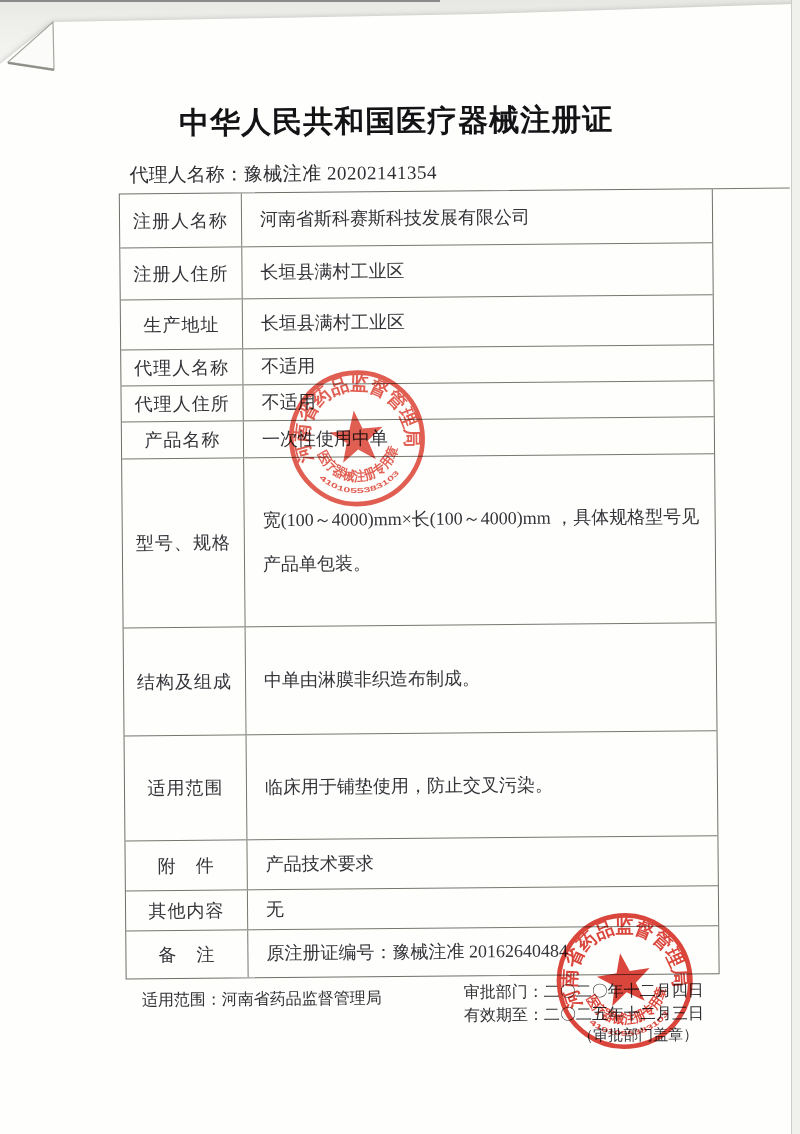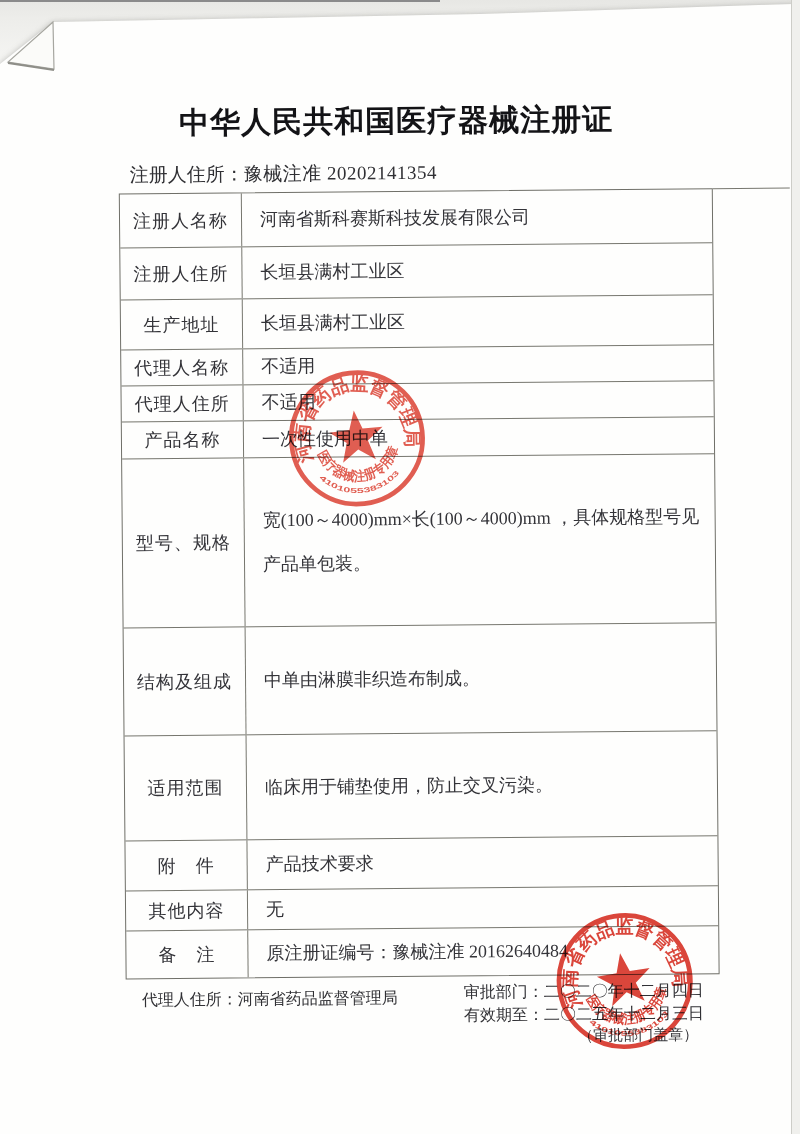--- a/index.html
+++ b/index.html
@@ -74,21 +74,21 @@
 
 <svg class="dogear" viewBox="0 0 120 90">
   <polygon points="53,22 8,62 54,69" fill="#fbfbf9" stroke="#a6a6a0" stroke-width="1.2"></polygon>
   <line x1="8" y1="63" x2="54" y2="70" stroke="#8e8e88" stroke-width="2"></line>
 </svg>
 
 <div class="content">
 
   <div class="doc-title">中华人民共和国医疗器械注册证</div>
 
-  <div class="reg-line"><span>注册人住所：</span><span class="num">豫械注准 20202141354</span></div>
+  <div class="reg-line"><span>代理人名称：</span><span class="num">豫械注准 20202141354</span></div>
 
   <div class="ext-line"></div>
 
   <div class="cert-table">
     <div class="trow r0">
       <div class="tlabel">注册人名称</div>
       <div class="tvalue">河南省斯科赛斯科技发展有限公司</div>
     </div>
     <div class="trow r1">
       <div class="tlabel">注册人住所</div>
@@ -130,21 +130,21 @@
     <div class="trow r10">
       <div class="tlabel">其他内容</div>
       <div class="tvalue">无</div>
     </div>
     <div class="trow r11">
       <div class="tlabel">备　注</div>
       <div class="tvalue">原注册证编号：豫械注准 20162640484</div>
     </div>
   </div>
 
-  <div class="footer-dept"><span>代理人住所：</span><span>河南省药品监督管理局</span></div>
+  <div class="footer-dept"><span>适用范围：</span><span>河南省药品监督管理局</span></div>
 
   <div class="footer-dates">
     <div><span>审批部门：</span><span>二〇二〇年十二月四日</span></div>
     <div><span>有效期至：</span><span>二〇二五年十二月三日</span></div>
   </div>
 
   <div class="footer-seal-note">（审批部门盖章）</div>
 
   <svg class="stamp stamp-mid" viewBox="0 0 160 160">
     <circle cx="80" cy="80" r="70" fill="none" stroke="currentColor" stroke-width="5"></circle>

